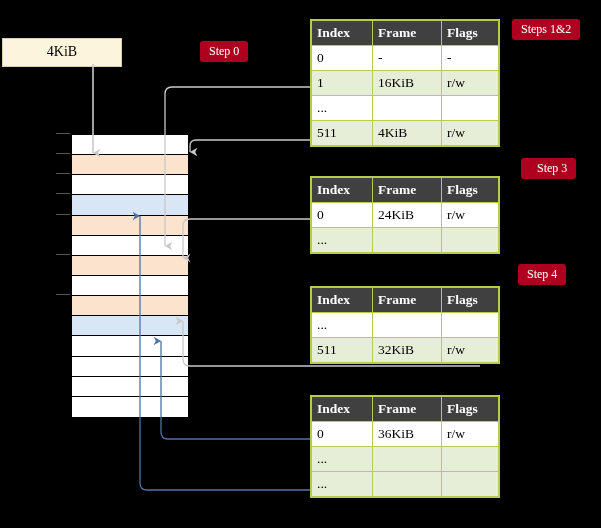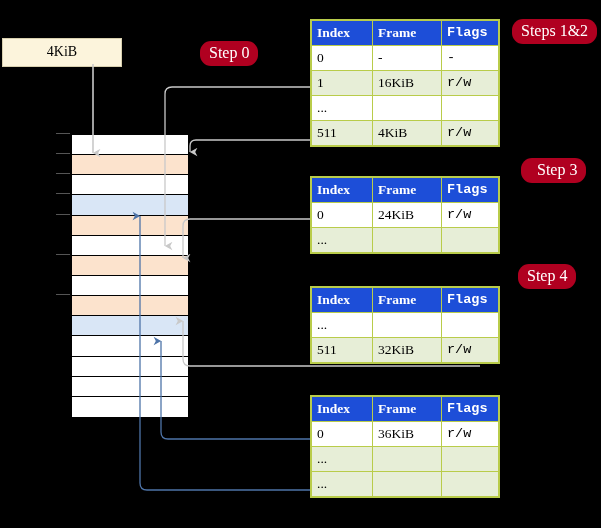--- a/index.html
+++ b/index.html
@@ -13,32 +13,32 @@
   
   .ptable{position:absolute;border-collapse:collapse;border-spacing:0;
           background:#fff;font-size:13.5px;line-height:1;
           box-shadow:0 0 0 1px #b9cc4a;}
   .ptable td,.ptable th{
       border:1px solid #b9cc4a;
       padding:3px 5px 4px 5px;
       text-align:left;vertical-align:middle;
       height:17px;white-space:nowrap;
   }
-  .ptable th{background:#1d4ed8;color:#ffffff;font-weight:bold;font-size:13.5px;}
+  .ptable th{background:#404040;color:#ffffff;font-weight:bold;font-size:13.5px;}
   .ptable tr.odd td{background:#ffffff;}
   .ptable tr.even td{background:#e7eed7;}
   .ptable td.hl{background:#ffffa8;}
   .col-index{width:50px;}
   .col-frame{width:58px;}
-  .col-flags{width:46px;font-family:Liberation Mono, monospace;}
+  .col-flags{width:46px;}
 
   
   .badge{position:absolute;background:#b00020;color:#fff;
-         font-size:16px;line-height:1;
-         padding:4px 9px 5px 9px;border-radius:11px;white-space:nowrap;
+         font-size:12px;line-height:1;
+         padding:4px 9px 5px 9px;border-radius:3px;white-space:nowrap;
          box-shadow:0 1px 0 rgba(0,0,0,.4);}
 
   
   .srcbox{position:absolute;background:#fcf4dc;border:1px solid #d8cfae;
           font-size:14px;line-height:1;text-align:center;
           padding:6px 0 7px 0;}
 
   
   .memcol{position:absolute;left:70px;top:133px;width:120px;height:282px;
           border:2px solid #000;box-sizing:border-box;background:#fff;}

